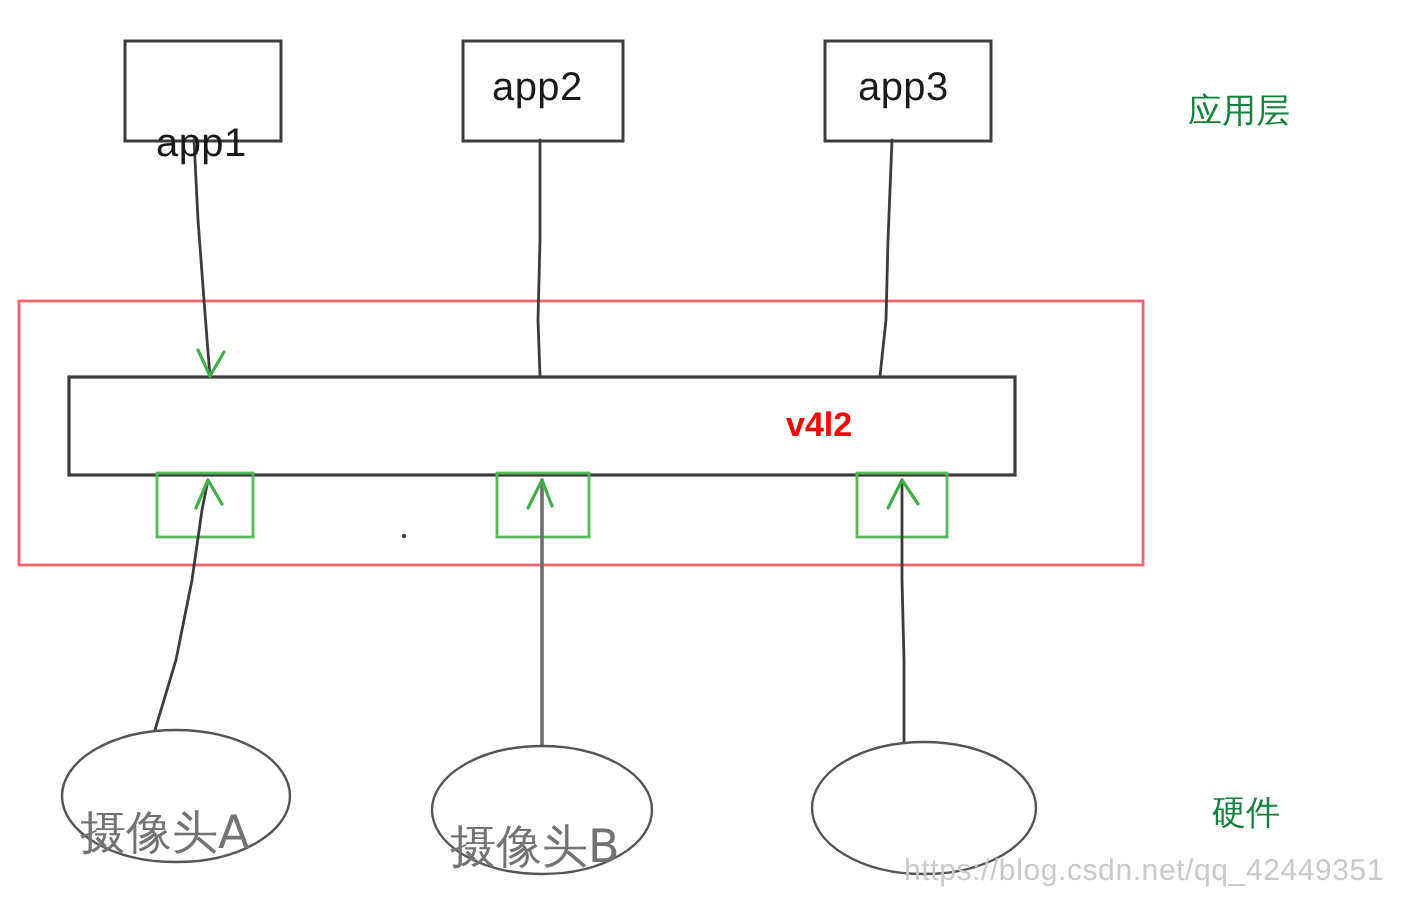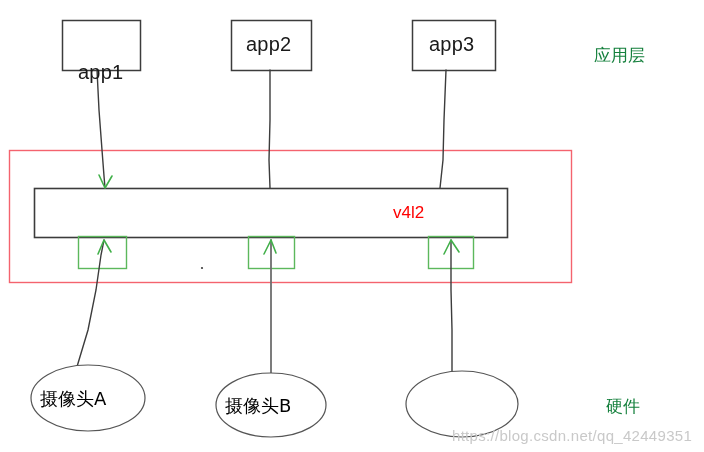--- a/index.html
+++ b/index.html
@@ -45,23 +45,24 @@
   }
   .v4l2-label {
     position: absolute;
     font-size: 17px;
     color: #fe0000;
     white-space: nowrap;
     font-weight: 500;
   }
   .cam-label {
     position: absolute;
-    font-size: 18px;
-    color: #000000;
+    font-size: 23px;
+    color: #737373;
     white-space: nowrap;
+    margin-top: 14px;
   }
   .watermark {
     position: absolute;
     font-size: 15px;
     color: #c9c9c9;
     white-space: nowrap;
     letter-spacing: 0.3px;
   }
 </style>
 </head>
@@ -103,21 +104,21 @@
     <ellipse cx="271" cy="405" rx="55" ry="32" fill="#ffffff" stroke="#555555" stroke-width="1.2"></ellipse>
     <ellipse cx="462" cy="404" rx="56" ry="33" fill="#ffffff" stroke="#555555" stroke-width="1.2"></ellipse>
 
     <circle cx="202" cy="268" r="1.1" fill="#3c3c3c"></circle>
   </svg>
 
   <div class="box-label app-label" style="left:78px; top:33px;margin-top:28px;">app1</div>
   <div class="box-label app-label" style="left:246px; top:33px;">app2</div>
   <div class="box-label app-label" style="left:429px; top:33px;">app3</div>
 
-  <div class="v4l2-label" style="left:393px; top:203px;">v4l2</div>
+  <div class="v4l2-label" style="left:393px; top:203px;font-weight:bold;">v4l2</div>
 
   <div class="cam-label cjk" style="left:40px; top:387px;">摄像头A</div>
   <div class="cam-label cjk" style="left:225px; top:394px;">摄像头B</div>
 
   <div class="side-label cjk" style="left:594px; top:44px;">应用层</div>
   <div class="side-label cjk" style="left:606px; top:395px;">硬件</div>
 
   <div class="watermark" style="left:452px; top:427px;">https://blog.csdn.net/qq_42449351</div>
 
 </div>

